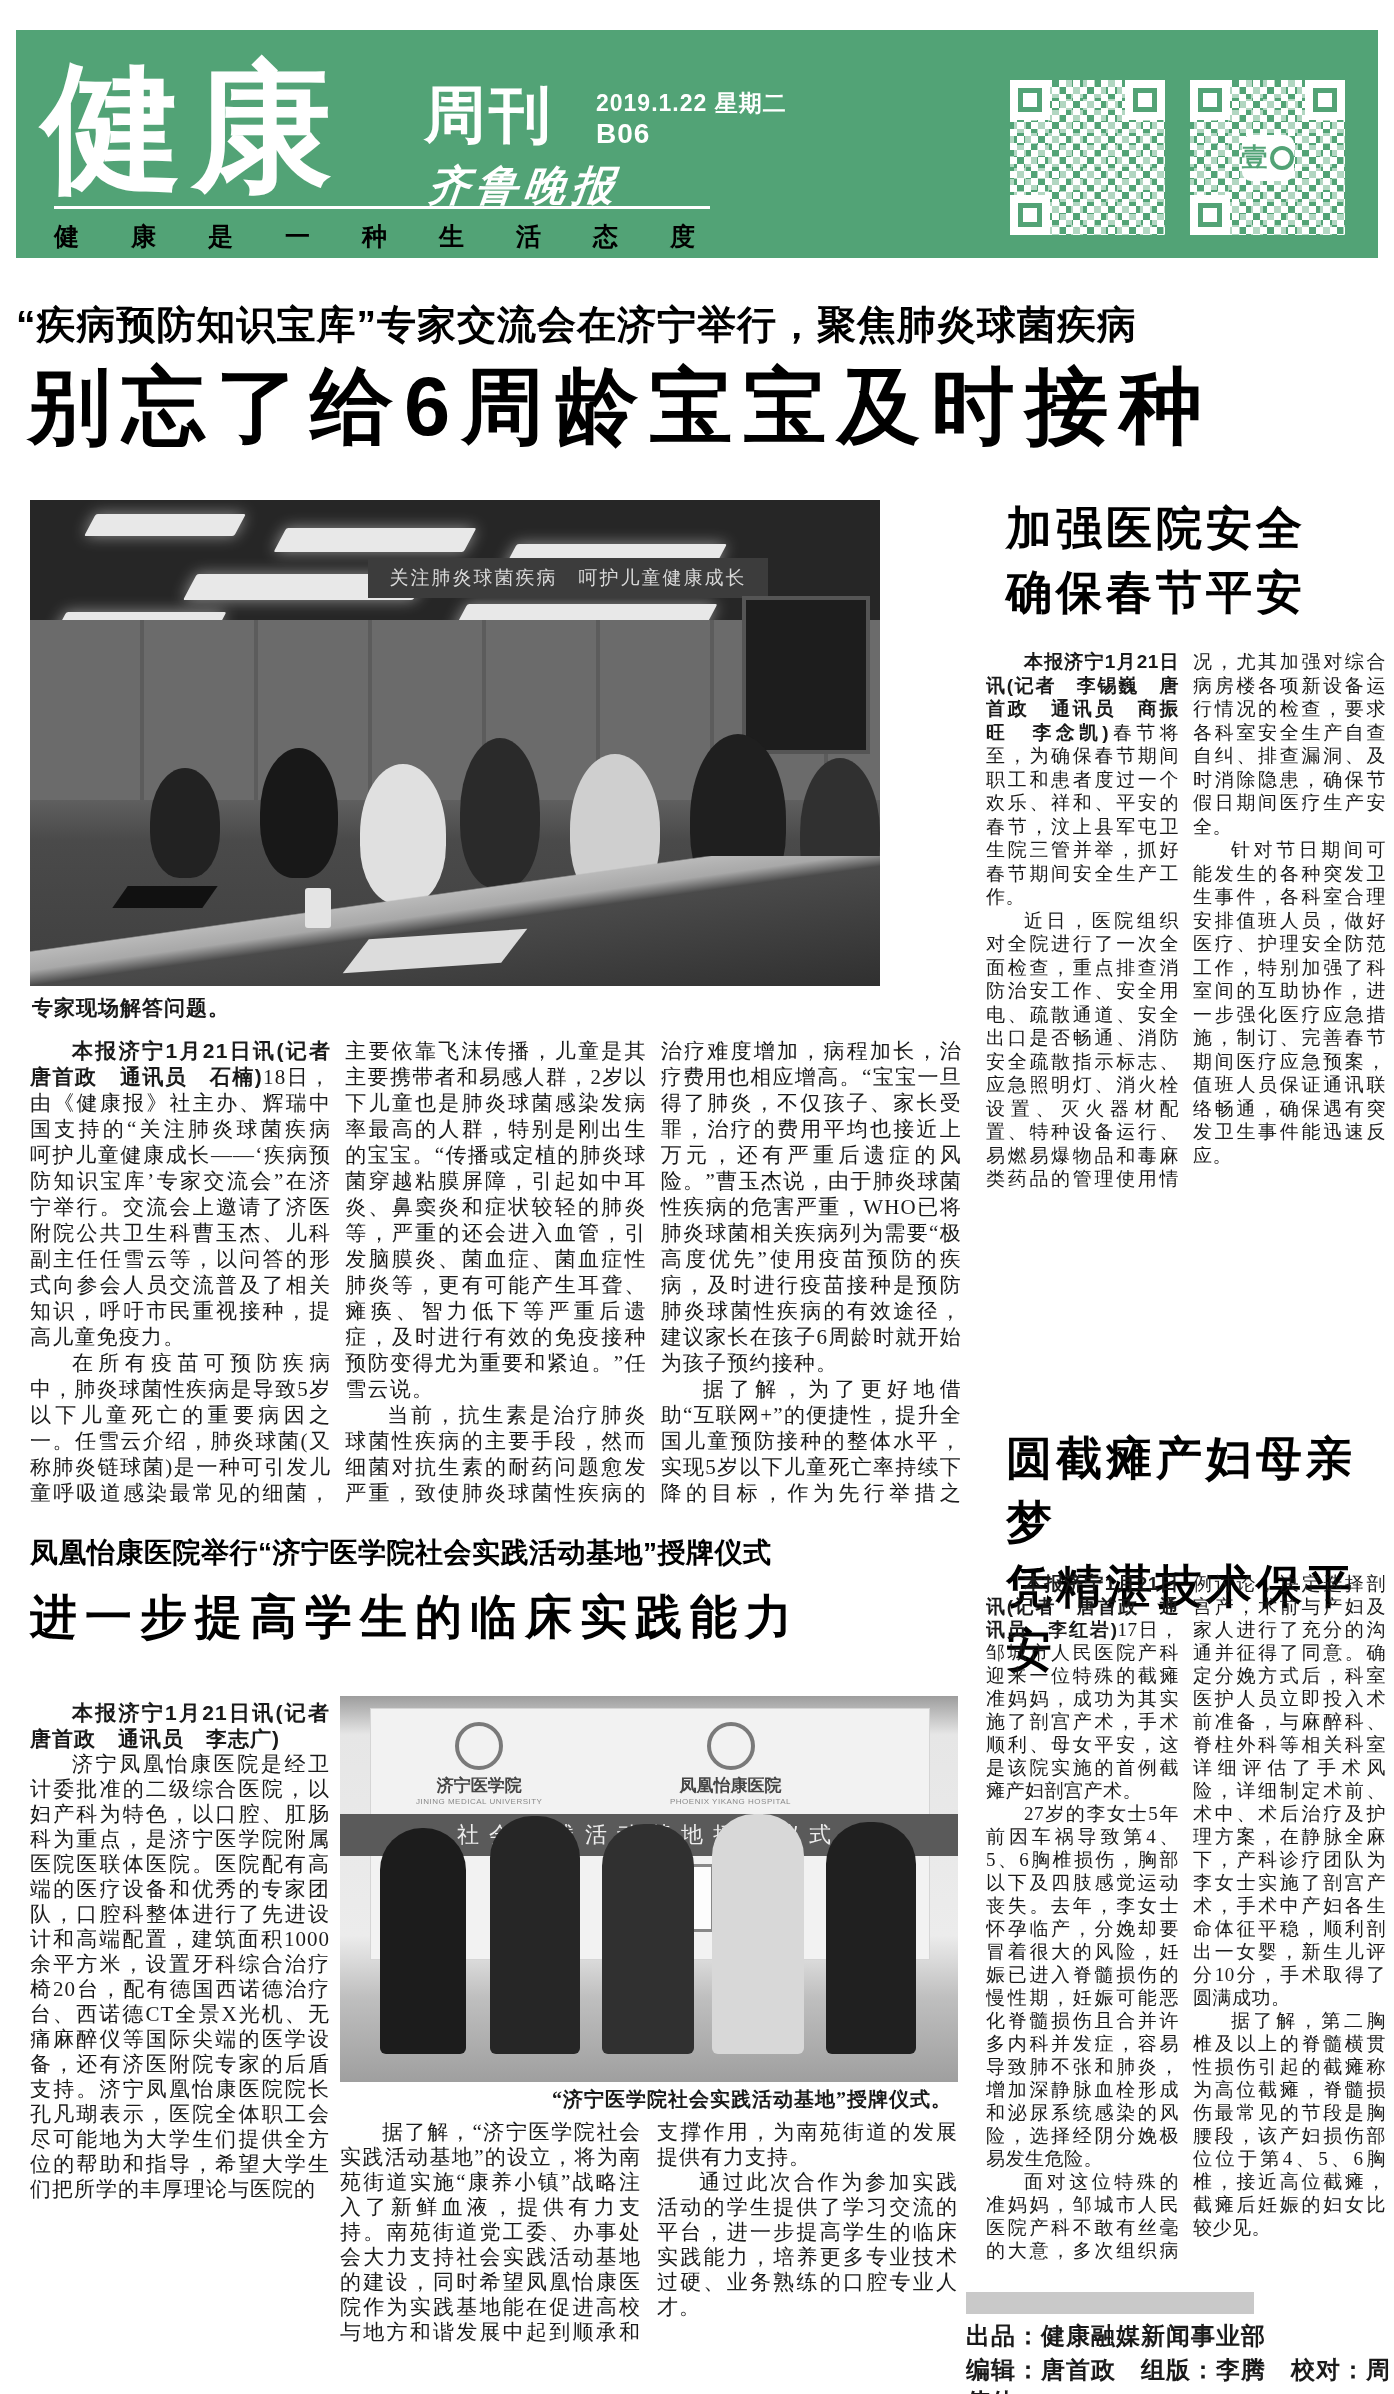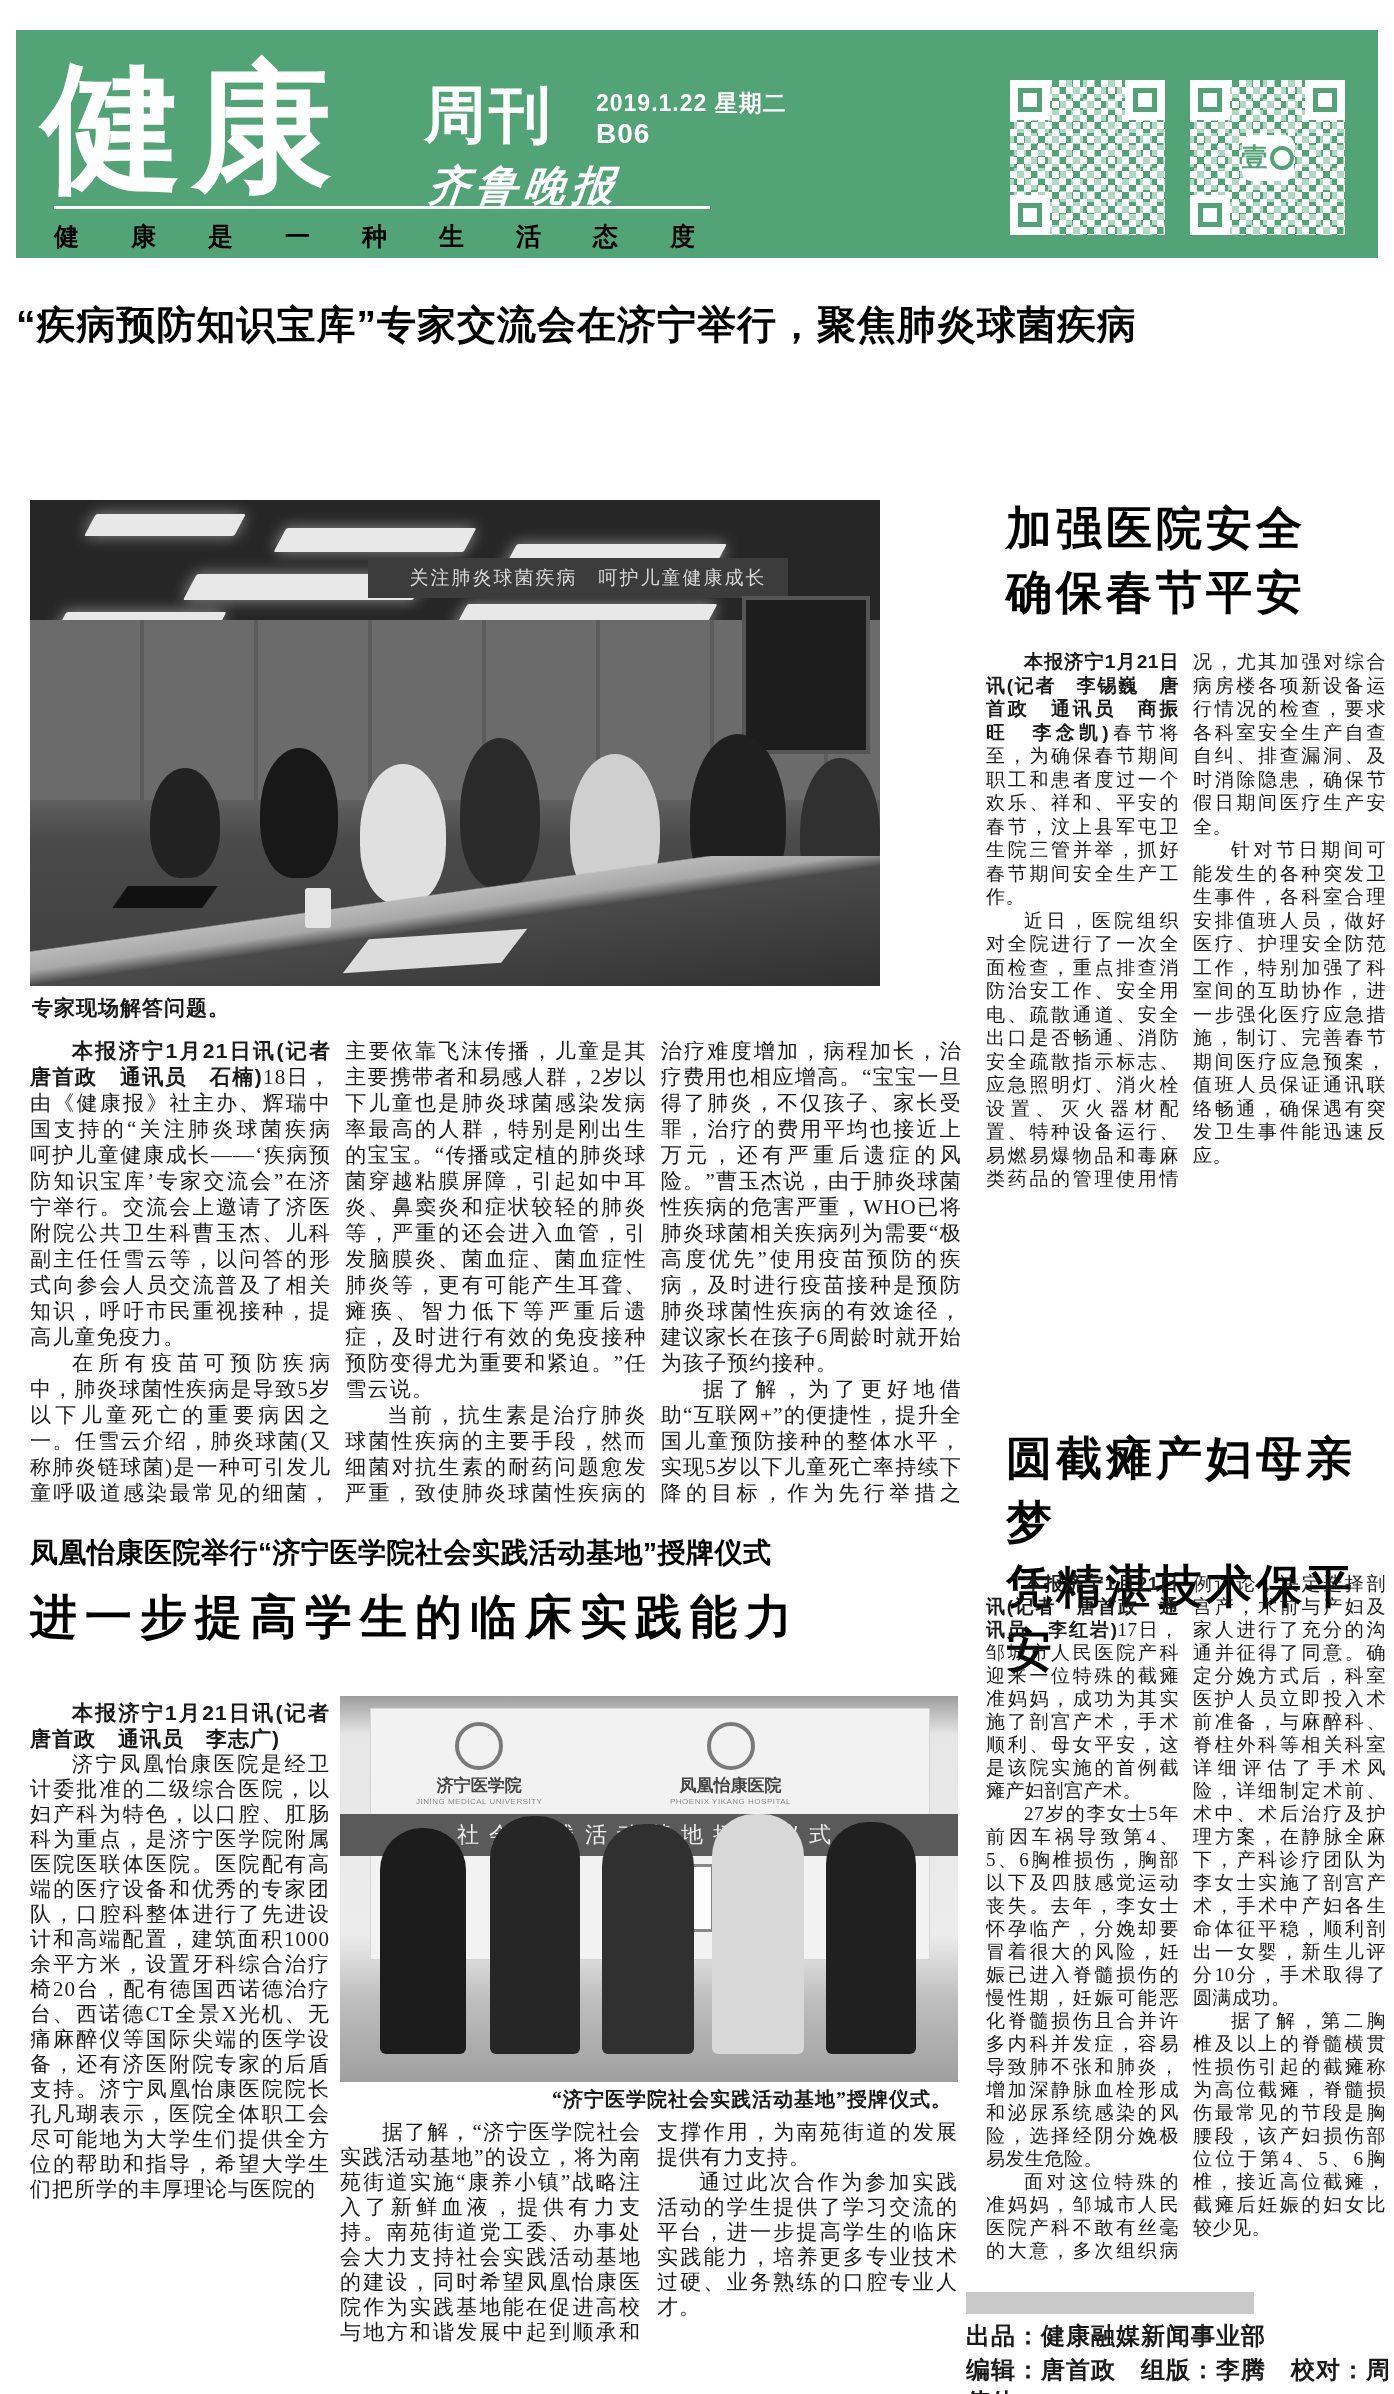--- a/index.html
+++ b/index.html
@@ -41,21 +41,21 @@
 
   
   .photo1{position:absolute;left:30px;top:500px;width:850px;height:486px;overflow:hidden;
           background:linear-gradient(180deg,#2b2b2b 0%,#3a3a3a 18%,#6e6e6e 34%,#787878 52%,#4a4a4a 70%,#3f3f3f 100%);}
   .ceiling{position:absolute;left:0;top:0;width:100%;height:150px;background:#262626;}
   .lamp{position:absolute;background:#e8e8e8;border-radius:2px;transform:skewX(-28deg);box-shadow:0 0 14px rgba(255,255,255,.5);}
   .wallpanels{position:absolute;left:0;top:120px;width:100%;height:180px;
       background:repeating-linear-gradient(90deg,#6b6b6b 0 110px,#5c5c5c 110px 114px);}
   .meet-banner{position:absolute;left:338px;top:58px;width:400px;height:40px;background:#3c3c3c;color:#d9d9d9;
       font-size:19px;letter-spacing:2px;display:flex;align-items:center;justify-content:center;
-      font-family:"Liberation Sans","DejaVu Sans",sans-serif;padding-left:20px;}
+      font-family:"Liberation Sans","DejaVu Sans",sans-serif;}
   .screen{position:absolute;right:10px;top:96px;width:120px;height:150px;background:#1d1d1d;border:4px solid #555;}
   .crowd{position:absolute;left:0;top:228px;width:100%;height:180px;}
   .head{position:absolute;border-radius:50% 50% 42% 42%;}
   .table1{position:absolute;left:0;bottom:0;width:100%;height:130px;
       background:linear-gradient(172deg,transparent 38%,#b9b9b9 38.6%,#a8a8a8 46%,#4a4a4a 52%,#303030 100%);}
   .cup{position:absolute;left:275px;bottom:58px;width:26px;height:40px;background:#e4e4e4;border-radius:3px;}
   .paper{position:absolute;left:330px;bottom:18px;width:150px;height:34px;background:#dcdcdc;transform:skewX(-40deg) rotate(-4deg);}
   .folder{position:absolute;left:90px;bottom:78px;width:90px;height:22px;background:#111;transform:skewX(-35deg);}
   .caption1{position:absolute;left:32px;top:994px;font-size:21px;font-weight:bold;letter-spacing:1px;}
 
@@ -136,20 +136,21 @@
       <i class="f f1"></i>
       <i class="f f2"></i>
       <i class="f f3"></i>
       <span class="qr-badge">
           <span>壹</span>
         </span>
     </div>
   </header>
 
   <div class="kicker">“疾病预防知识宝库”专家交流会在济宁举行，聚焦肺炎球菌疾病</div>
+  <div class="headline">别忘了给6周龄宝宝及时接种</div>
 
   <div class="photo1">
     <div class="ceiling"></div>
     <div class="lamp" style="left:60px;top:14px;width:150px;height:22px;"></div>
     <div class="lamp" style="left:250px;top:28px;width:190px;height:24px;"></div>
     <div class="lamp" style="left:480px;top:44px;width:210px;height:26px;"></div>
     <div class="lamp" style="left:160px;top:74px;width:230px;height:26px;"></div>
     <div class="lamp" style="left:430px;top:104px;width:250px;height:28px;"></div>
     <div class="lamp" style="left:30px;top:112px;width:160px;height:24px;"></div>
     <div class="wallpanels"></div>

